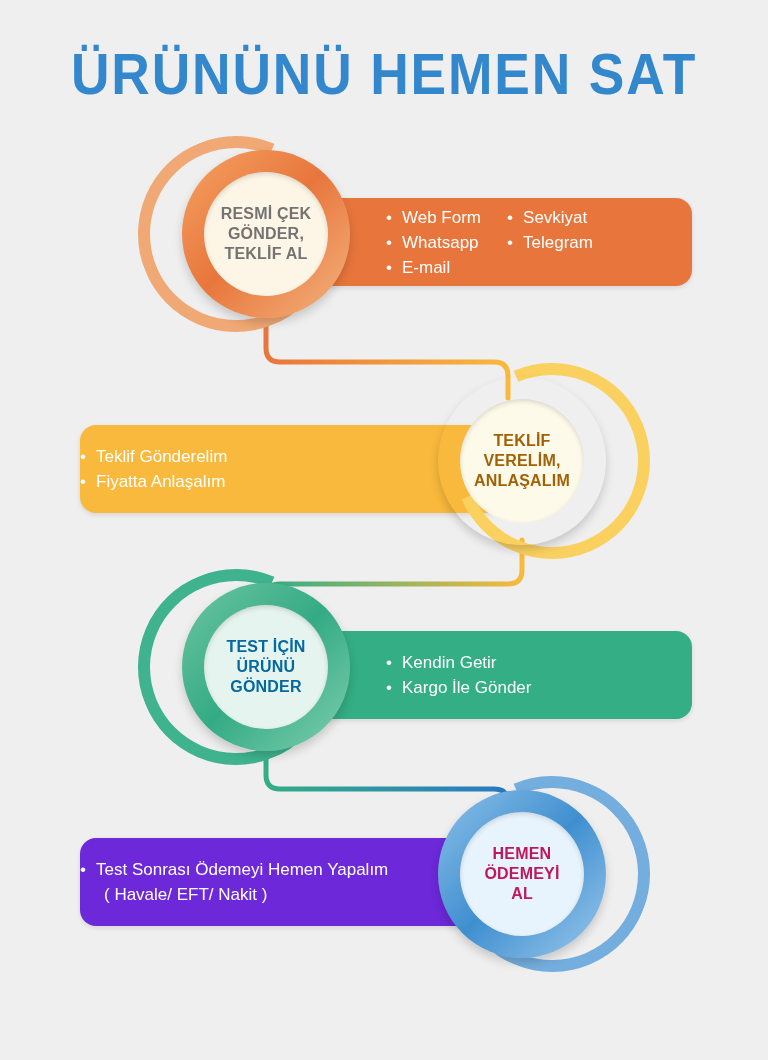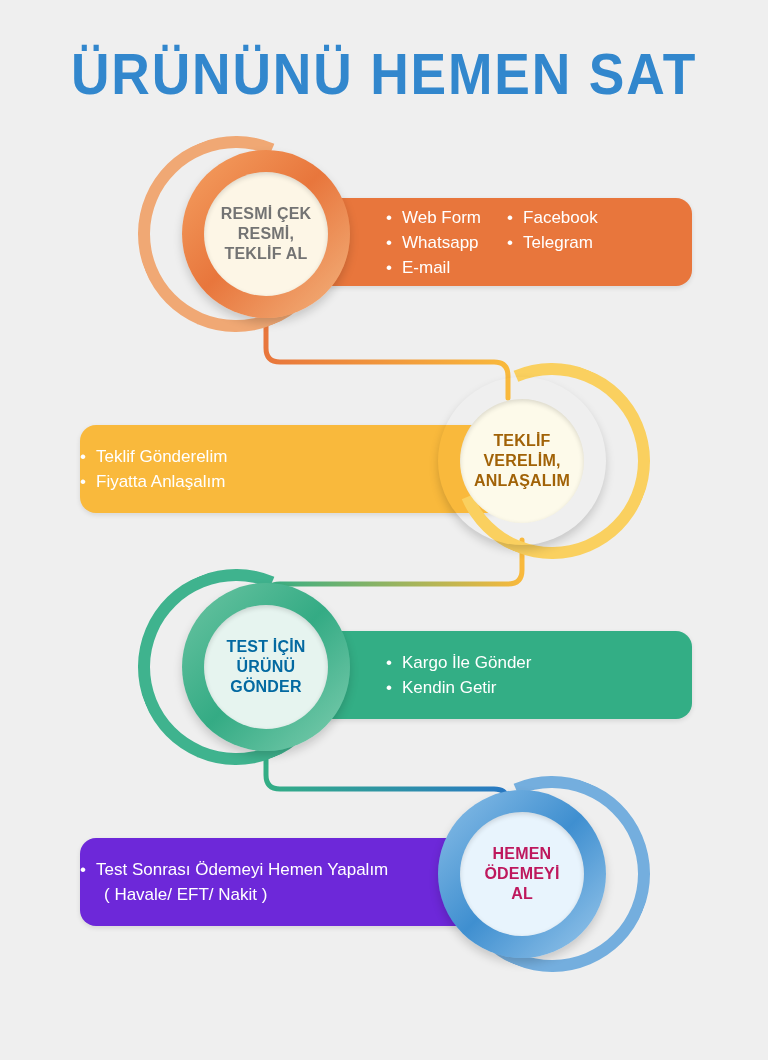--- a/index.html
+++ b/index.html
@@ -201,32 +201,32 @@
 
   <div class="step step-1">
     <div class="bar right bar-1">
       <div class="bullets">
         <div class="col">
           <div class="bullet">Web Form</div>
           <div class="bullet">Whatsapp</div>
           <div class="bullet">E-mail</div>
         </div>
         <div class="col">
-          <div class="bullet">Facebook</div>
+          <div class="bullet">Sevkiyat</div>
           <div class="bullet">Telegram</div>
         </div>
       </div>
     </div>
     <div class="node node-1">
       <div class="arc arc-left arc-1"></div>
       <div class="ring ring-1">
         <div class="inner inner-1">
           <div>
             <div>RESMİ ÇEK</div>
-            <div>RESMİ,</div>
+            <div>GÖNDER,</div>
             <div>TEKLİF AL</div>
           </div>
         </div>
       </div>
     </div>
   </div>
 
   <div class="step step-2">
     <div class="bar left bar-2">
       <div class="bullets stack">
@@ -247,22 +247,22 @@
           </div>
         </div>
       </div>
     </div>
   </div>
 
   <div class="step step-3">
     <div class="bar right bar-3">
       <div class="bullets">
         <div class="col">
+          <div class="bullet">Kendin Getir</div>
           <div class="bullet">Kargo İle Gönder</div>
-          <div class="bullet">Kendin Getir</div>
         </div>
       </div>
     </div>
     <div class="node node-3">
       <div class="arc arc-left arc-3"></div>
       <div class="ring ring-3">
         <div class="inner inner-3">
           <div>
             <div>TEST İÇİN</div>
             <div>ÜRÜNÜ</div>

